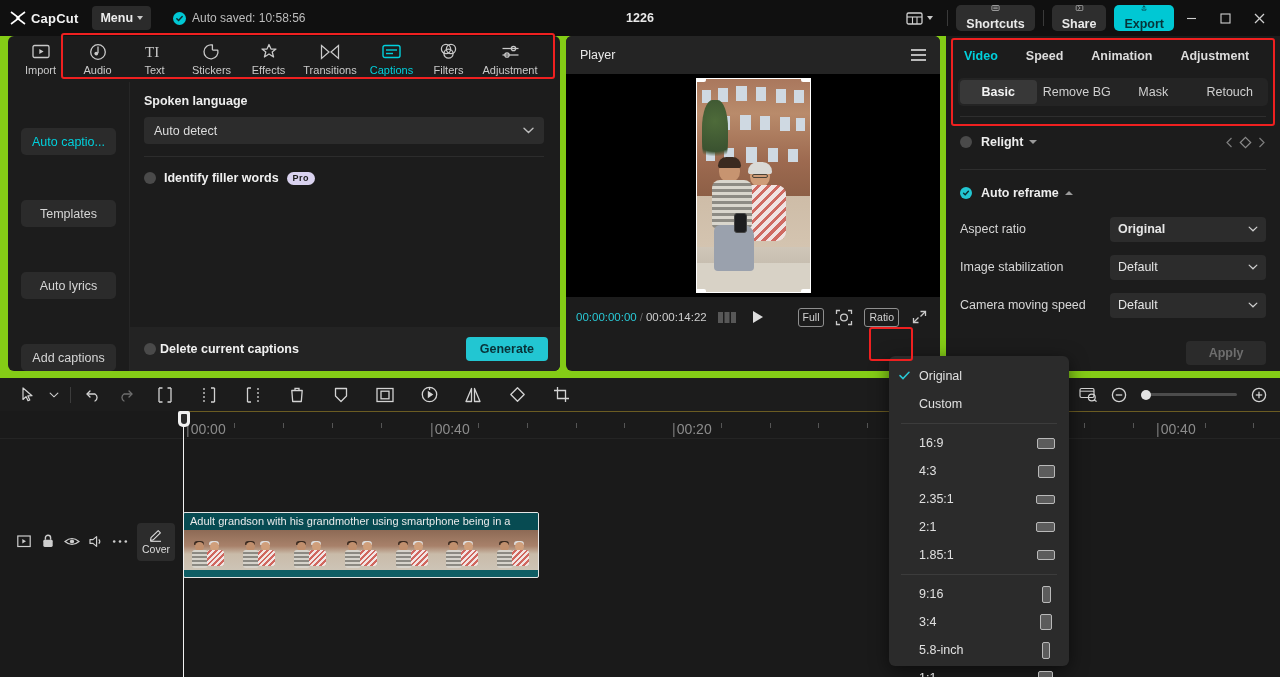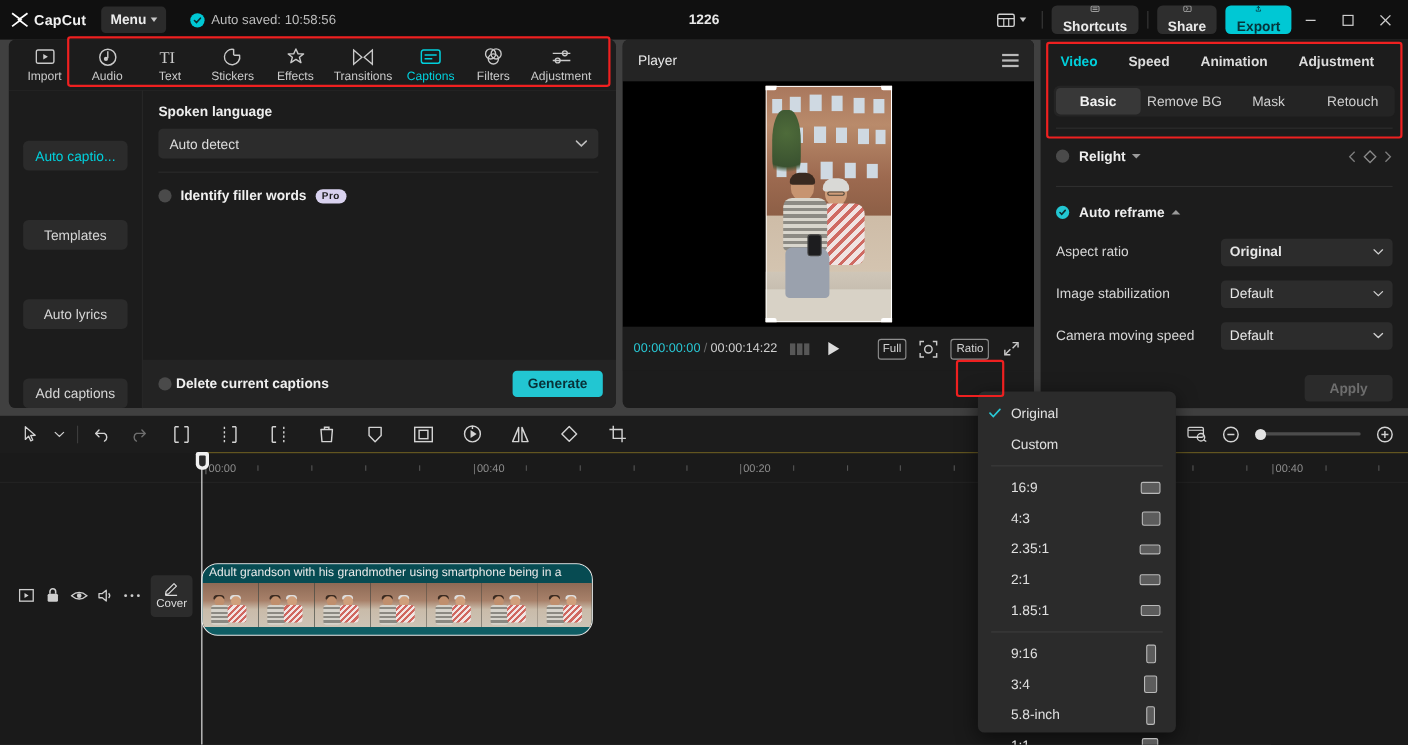--- a/index.html
+++ b/index.html
@@ -3,21 +3,21 @@
 <meta charset="utf-8">
 <style>
   * { box-sizing: border-box; margin: 0; padding: 0; }
   html, body {
     width: 1280px; height: 677px;
     background: #0e0e0e;
     font-family: "Liberation Sans", sans-serif;
     color: #d8d8d8;
     overflow: hidden;
   }
-  .app { position: relative; width: 1280px; height: 677px; background: #404040; }
+  .app { position: relative; width: 1280px; height: 677px; background: #84cc16; }
 
   
   .titlebar {
     position: absolute; left: 0; top: 0; width: 1280px; height: 36px;
     background: #101010; display: flex; align-items: center;
   }
   .logo-wrap { display: flex; align-items: center; gap: 5px; margin-left: 10px; }
   .logo-mark { width: 16px; height: 14px; position: relative; }
   .logo-text { font-size: 13px; font-weight: bold; color: #f2f2f2; letter-spacing: .2px; }
   .menu-btn {
@@ -183,38 +183,38 @@
   .tl-ic { width: 32px; height: 26px; display: flex; align-items: center; justify-content: center; color: #d3d3d3; }
   .tl-sep { width: 1px; height: 16px; background: #3c3c3c; margin: 0 6px; }
   .tl-right { margin-left: auto; display: flex; align-items: center; padding-right: 10px; gap: 4px; }
   .zoom-slider { width: 96px; height: 3px; background: #4c4c4c; border-radius: 2px; position: relative; margin: 0 7px; }
   .zoom-knob { position: absolute; left: 0px; top: -3.5px; width: 10px; height: 10px; border-radius: 50%; background: #e3e3e3; }
 
   .tl-body { position: absolute; left: 0; top: 411px; width: 1280px; height: 266px; background: #1a1a1a; }
   .ruler { position: relative; height: 28px; border-bottom: 1px solid #242424; }
   .ruler-line { position: absolute; left: 183px; right: 0; top: 0; height: 1px; background: #6b5c22; }
   .tick { position: absolute; top: 12px; width: 1px; height: 5px; background: #555; }
-  .tick-label { position: absolute; top: 10px; font-size: 10px; color: #8c8c8c; }
+  .tick-label { position: absolute; top: 10px; font-size: 14px; color: #8c8c8c; }
   .tick-label b { color: #7a7a7a; font-weight: normal; margin-right: 1px; }
   .playhead { position: absolute; top: 0; left: 183px; width: 1px; height: 266px; background: #f1f1f1; z-index: 6; }
   .playhead-knob {
     position: absolute; left: -5.5px; top: 0px; width: 12px; height: 16px; background: #f1f1f1;
     border-radius: 2px 2px 5px 5px;
   }
   .playhead-knob::after { content:''; position:absolute; left:3px; top:3px; width:6px; height:10px; background:#2b2b2b; border-radius:1px 1px 3px 3px; }
 
   .track-ctrl { position: absolute; left: 0; top: 100px; width: 132px; height: 60px; display: flex; align-items: center; gap: 0; padding-left: 12px; }
   .tc-ic { width: 24px; display: flex; align-items: center; justify-content: center; color: #cecece; }
   .cover-btn {
     position: absolute; left: 137px; top: 112px; width: 38px; height: 38px; background: #2c2c2c; border-radius: 4px;
     display: flex; flex-direction: column; align-items: center; justify-content: center; gap: 1px; font-size: 10.5px; color: #dcdcdc;
   }
   .clip {
     position: absolute; left: 183px; top: 101px; width: 356px; height: 66px;
-    background: #0f5d64; border: 1.5px solid #e6e6e6; border-radius: 15px; overflow: hidden;
+    background: #0f5d64; border: 1.5px solid #e6e6e6; border-radius: 2px; overflow: hidden;
   }
   .clip-title {
     height: 17px; font-size: 11px; color: #eaeaea; padding-left: 6px; line-height: 17px;
     white-space: nowrap; overflow: hidden; background: rgba(6,70,76,.75);
   }
   .clip-thumbs { height: 40px; display: flex; overflow: hidden; }
   .thumb { width: 50.9px; height: 40px; position: relative; overflow: hidden; flex: 0 0 auto; background: #4c4138; }
   .t-bg { position: absolute; inset: 0; background: linear-gradient(180deg,#8d6a55 0%, #a8816a 40%, #c9bba9 60%, #cdc4b6 100%); }
   .t-m { position: absolute; left: 8px; bottom: 2px; width: 17px; height: 26px; }
   .t-m .h { position: absolute; left: 3px; top: 0; width: 9px; height: 9px; background: #c08f6d; border-radius: 50%; }

